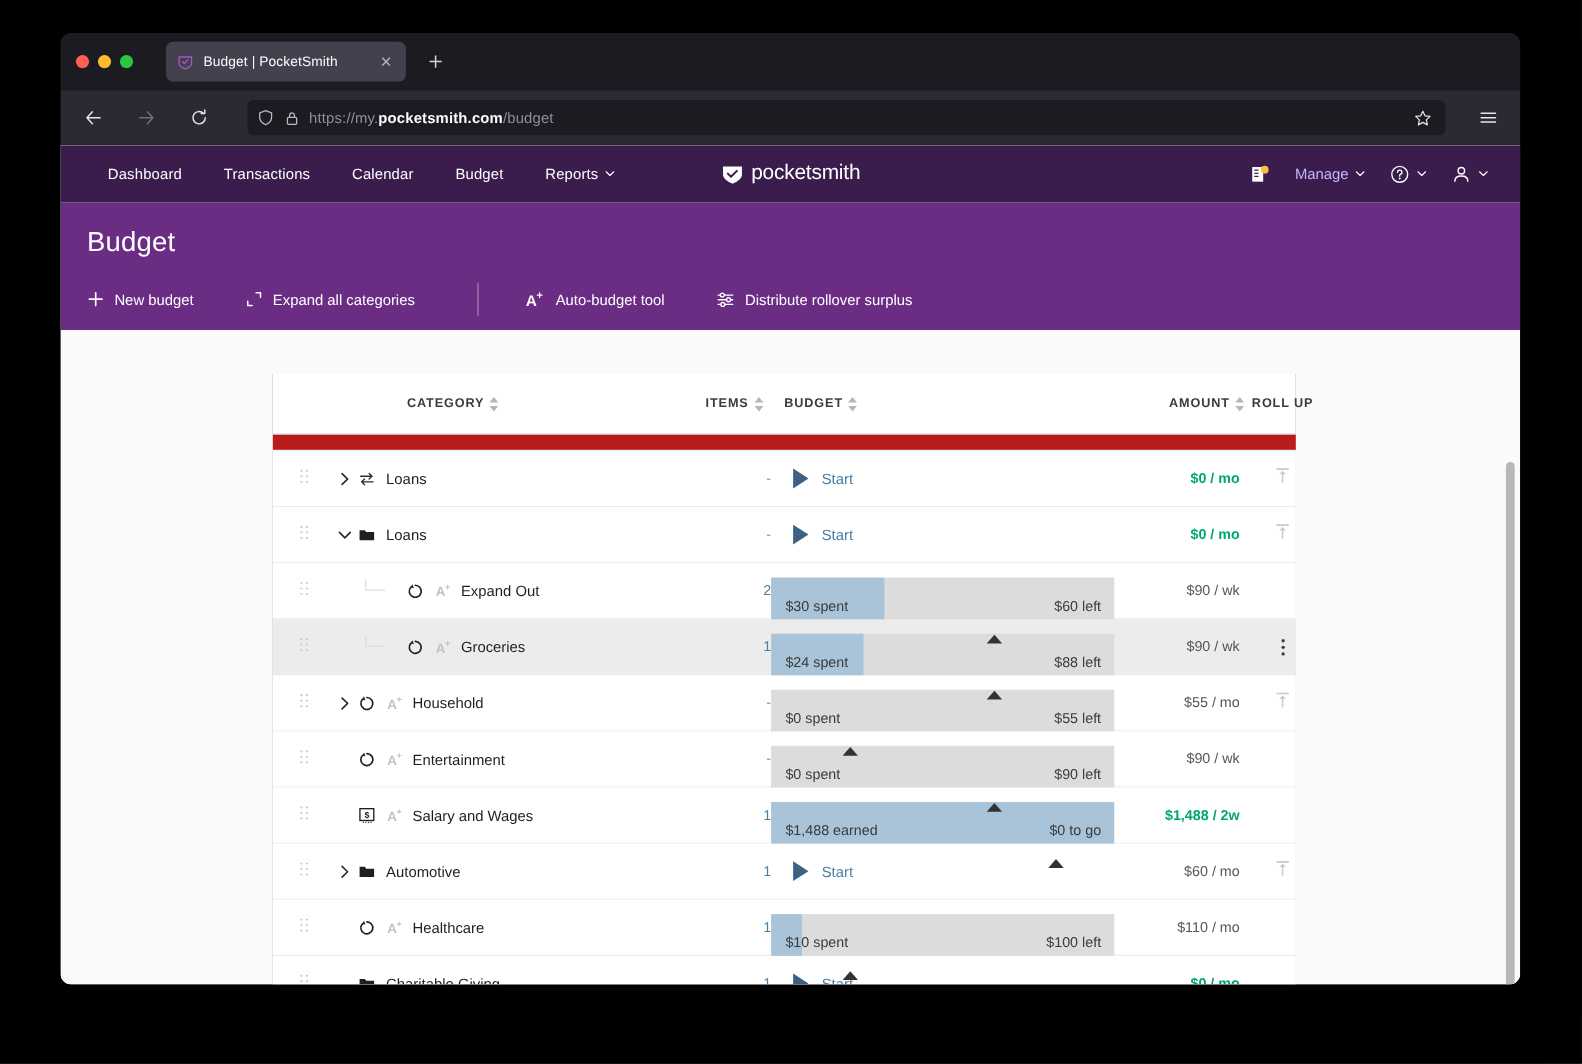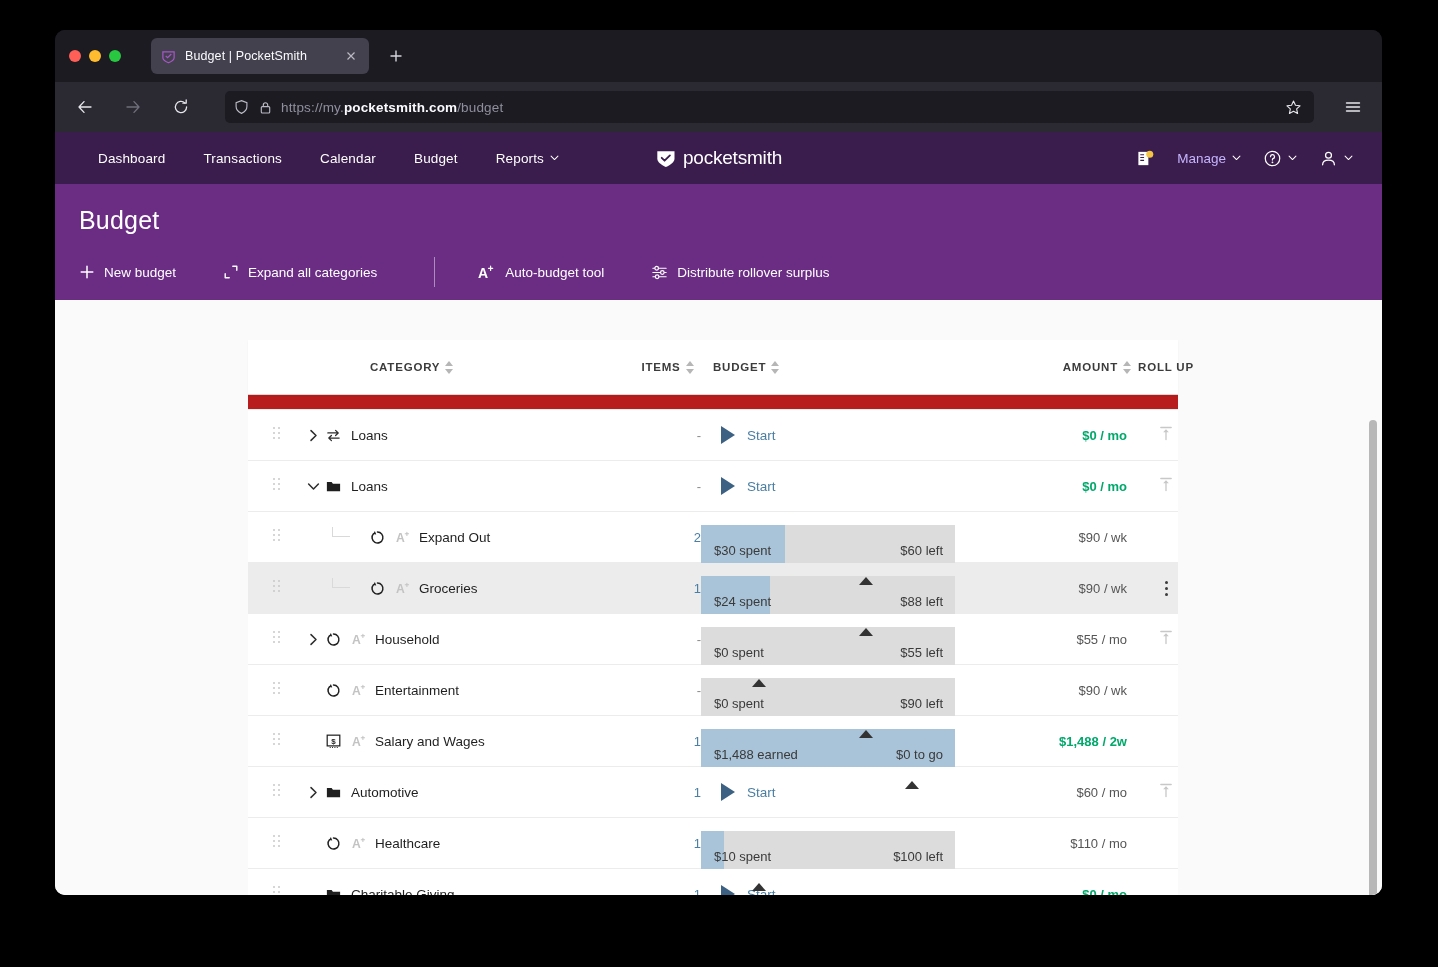--- a/index.html
+++ b/index.html
@@ -251,21 +251,21 @@
     width: 0; height: 0;
     border-top: 9px solid transparent;
     border-bottom: 9px solid transparent;
     border-left: 14px solid #3d6182;
   }
   .start-label { font-size: 13.5px; color: #4a7fa3; }
 
   .bar-wrap {
     position: absolute;
     left: 0px; top: -12px;
-    width: 254px; height: 51px;
+    width: 312px; height: 51px;
   }
   .bar {
     position: relative;
     height: 51px;
     background: #dcdcdc;
     display: flex; align-items: center;
     overflow: hidden;
   }
   .bar-fill {
     position: absolute; left: 0; top: 0; bottom: 0;

